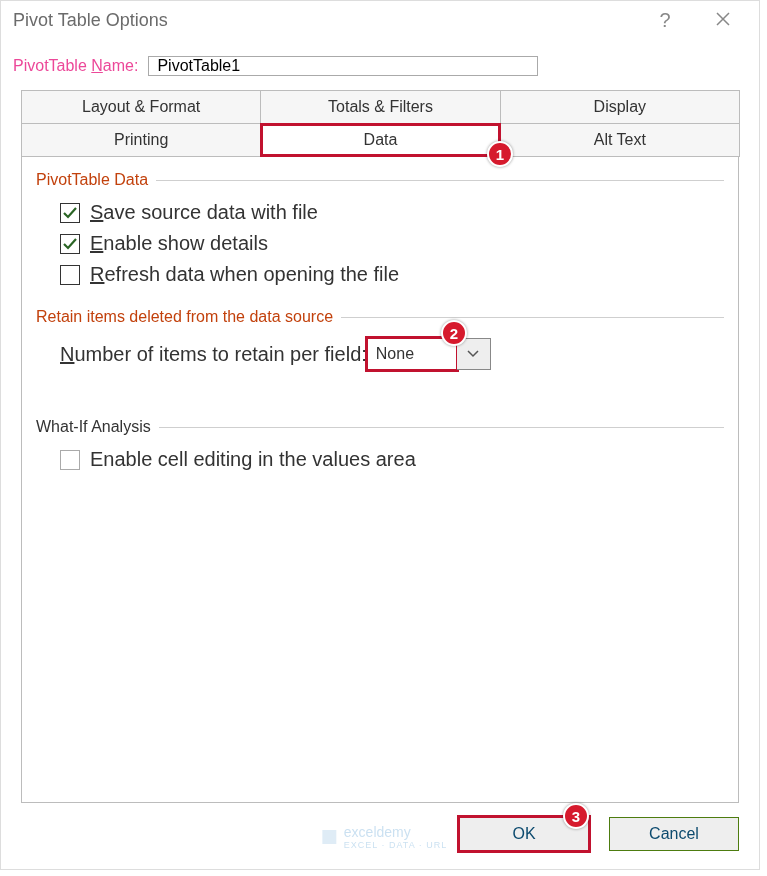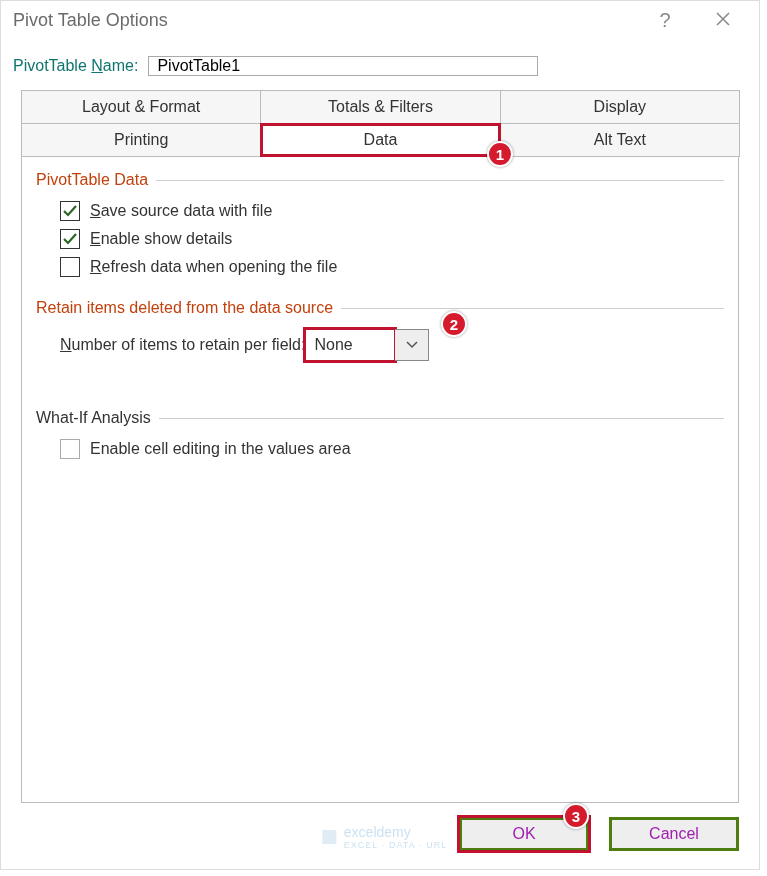--- a/index.html
+++ b/index.html
@@ -43,21 +43,21 @@
     width: 28px;
     text-align: center;
     cursor: pointer;
   }
   .name-row {
     display: flex;
     align-items: center;
     padding: 18px 12px 14px 12px;
     gap: 10px;
   }
-  .name-label { color: #0f766e; font-size: 16px; }
+  .name-label { color: #ec4899; font-size: 16px; }
   .name-input {
     flex: 0 0 390px;
     height: 20px;
     border: 1px solid #aaa;
     padding: 4px 8px;
     font-size: 16px;
     font-family: inherit;
   }
   .tabs { padding: 0 10px; }
   .tab-row { display: flex; }
@@ -114,21 +114,21 @@
     width: 20px;
     height: 20px;
     border: 1px solid #333;
     display: flex;
     align-items: center;
     justify-content: center;
     cursor: pointer;
   }
   .chk svg { display: block; }
   .chk.unchecked svg { visibility: hidden; }
-  .chk-label { font-size: 16px; color: #333; }
+  .chk-label { font-size: 20px; color: #333; }
   .field-row {
     display: flex;
     align-items: center;
     margin: 10px 0 10px 24px;
   }
   .combo {
     display: flex;
     align-items: stretch;
     height: 32px;
   }
@@ -159,24 +159,24 @@
   .footer {
     display: flex;
     justify-content: flex-end;
     align-items: center;
     gap: 20px;
     padding: 14px 20px 18px 20px;
   }
   .btn {
     width: 130px;
     height: 34px;
-    border: 3px solid #4d7c0f;
+    border: 1px solid #4d7c0f;
     background: #eee;
     font-size: 16px;
-    color: #a21caf;
+    color: #0c4a6e;
     cursor: pointer;
     font-family: inherit;
   }
   .btn-highlight {
     outline: 3px solid #c1122f;
     outline-offset: -1px;
   }
   .callout {
     position: absolute;
     width: 26px;

